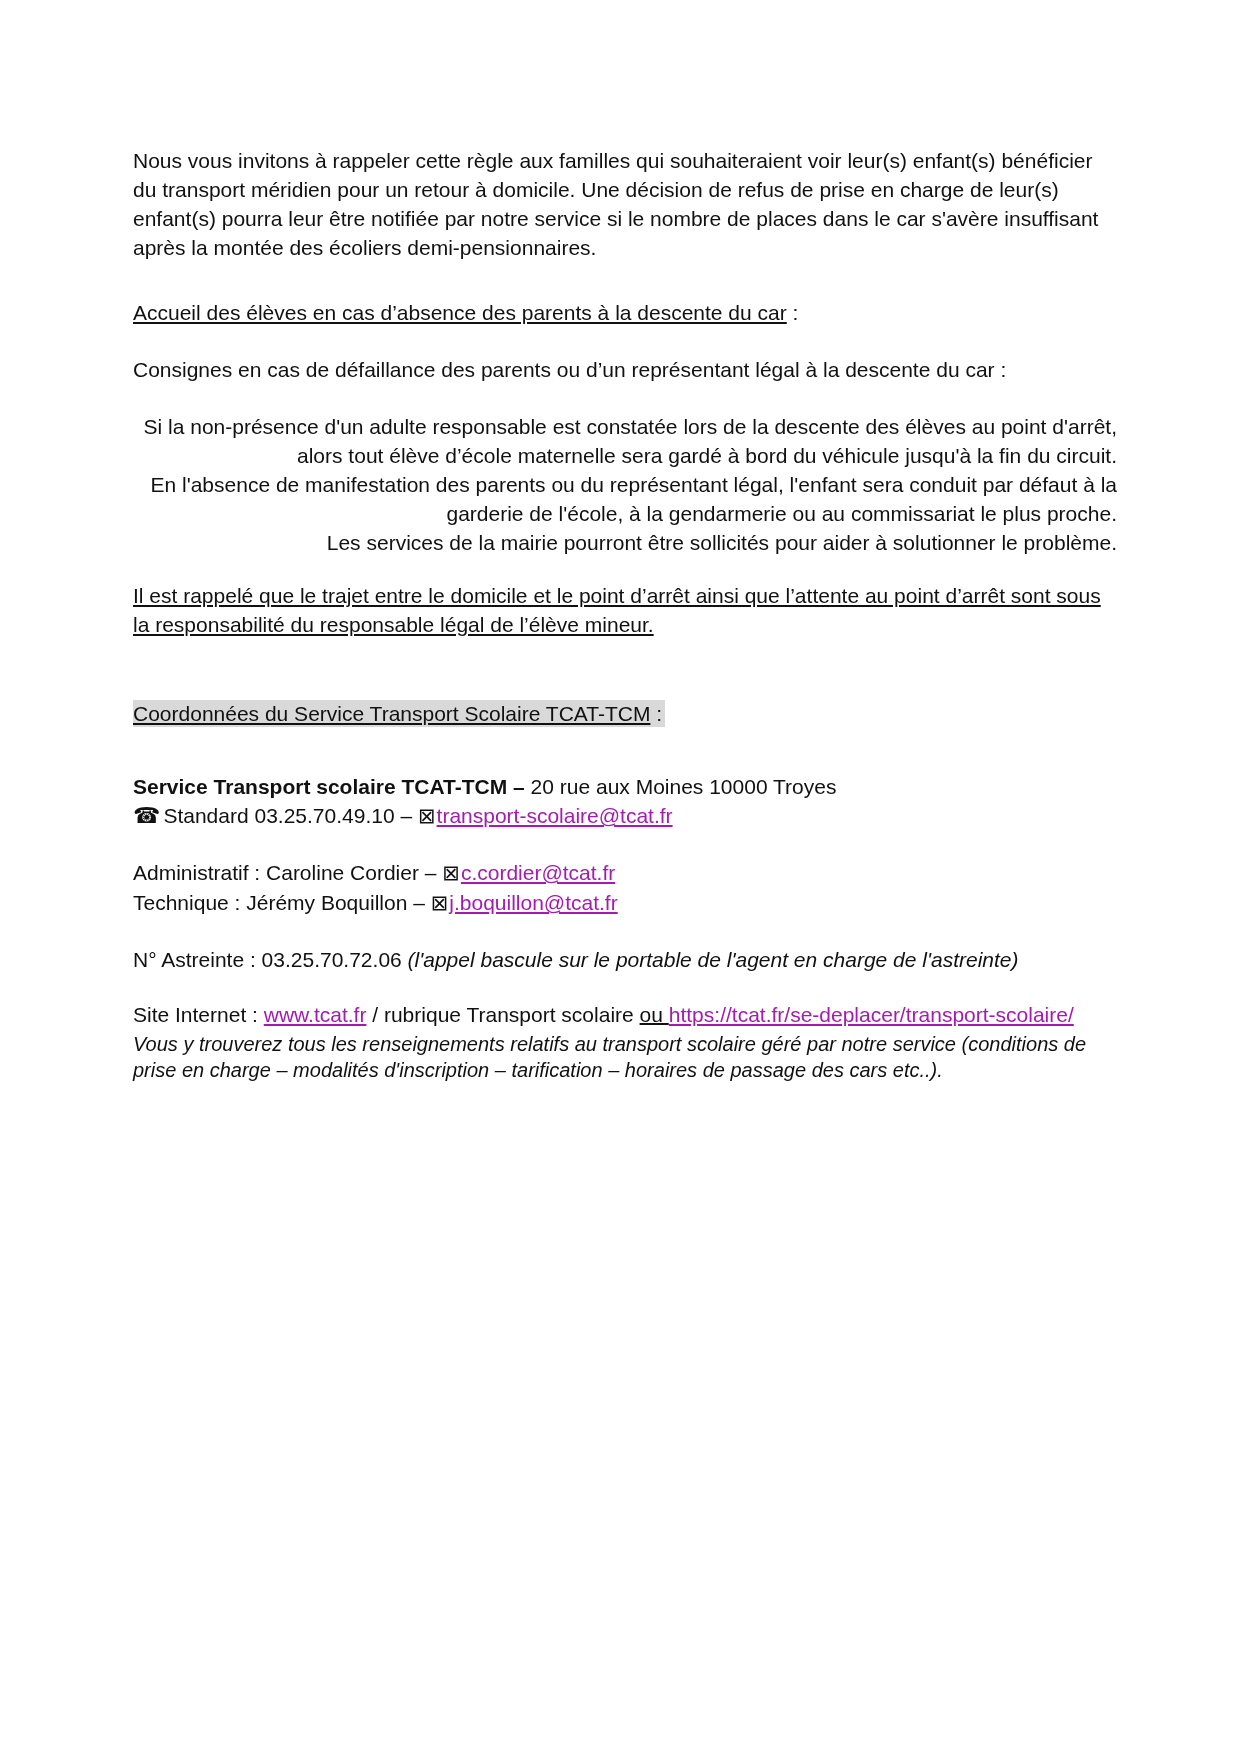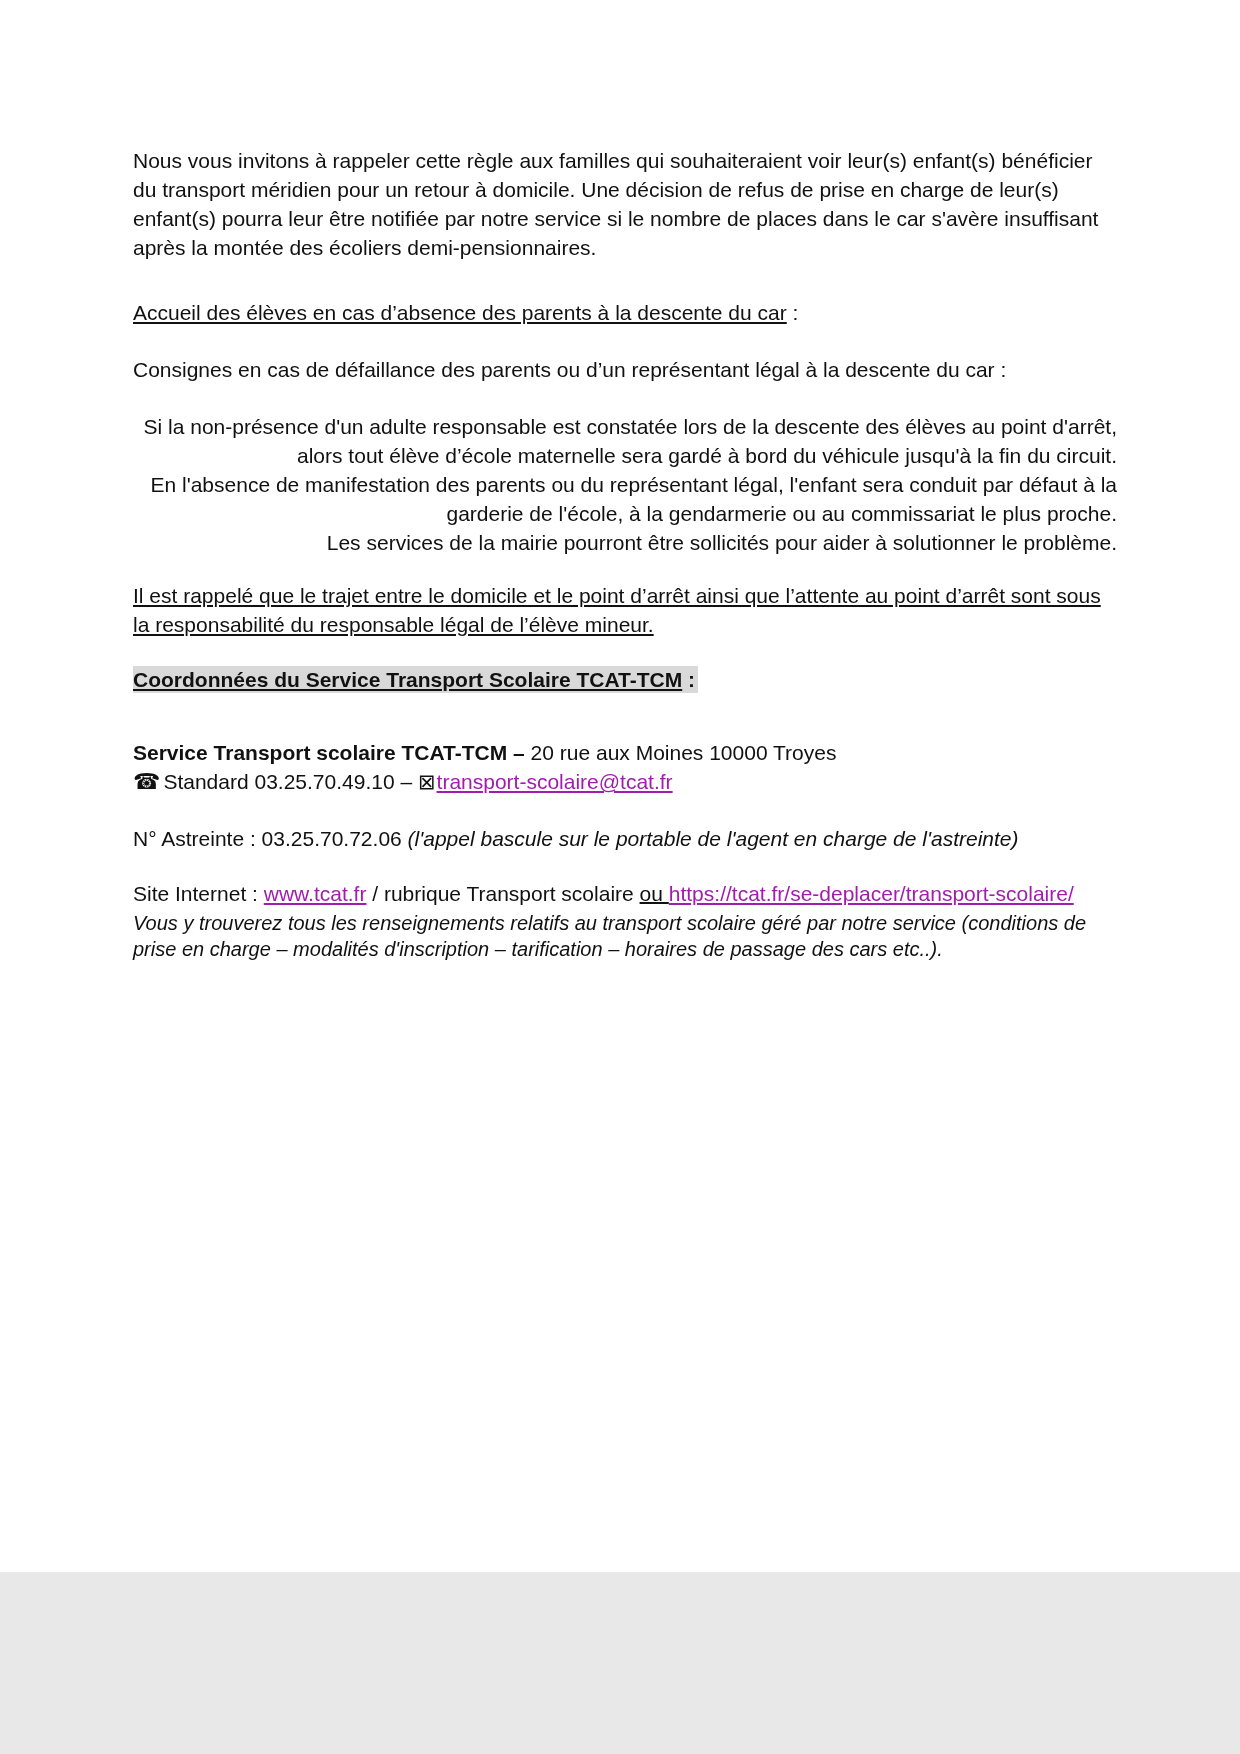--- a/index.html
+++ b/index.html
@@ -1,20 +1,20 @@
 <!DOCTYPE html>
 <html><head>
 <meta charset="utf-8">
 <style>
   * { margin: 0; padding: 0; box-sizing: border-box; }
   html, body { background: #e8e8e8; }
   .page {
     position: relative;
     width: 1240px;
-    height: 1572px;
+    height: 1754px;
     margin: 0 auto;
     background: #ffffff;
     font-family: "Liberation Sans", sans-serif;
     color: #111111;
     overflow: hidden;
   }
   .content {
     position: absolute;
     left: 133px;
     top: 0;
@@ -24,21 +24,21 @@
     line-height: 29px;
   }
   .para { margin: 0; }
   .b { font-weight: bold; }
   .u { text-decoration: underline; }
   .i { font-style: italic; }
   .heading-accueil { margin-top: 36px; font-weight: normal; }
   .consignes { margin-top: 28px; }
   .body-para { margin-top: 28px; text-align: right; }
   .reminder { margin-top: 24px; text-decoration: underline; }
-  .heading-coord { margin-top: 26px; font-weight: bold; }
+  .heading-coord { margin-top: 60px; font-weight: normal; }
   .hl { background: #d9d9d9; padding: 2px 3px 2px 0; }
   .service-block { margin-top: 44px; }
   .admin-block { margin-top: 27px; }
   .astreinte { margin-top: 27px; }
   .site { margin-top: 26px; }
   .footnote { font-style: italic; font-size: 20px; line-height: 26px; margin-top: 2px; }
   a.link, .link {
     color: #a21caf;
     text-decoration: underline;
     cursor: pointer;
@@ -80,20 +80,24 @@
 
     <p class="para reminder">Il est rappelé que le trajet entre le domicile et le point d’arrêt ainsi que l’attente au point d’arrêt sont sous la responsabilité du responsable légal de l’élève mineur.</p>
 
     <p class="para heading-coord"><span class="hl"><span class="u">Coordonnées du Service Transport Scolaire TCAT-TCM</span><span> :</span></span></p>
 
     <div class="service-block">
       <div class="para"><span class="b">Service Transport scolaire TCAT-TCM –</span><span> 20 rue aux Moines 10000 Troyes</span></div>
       <div class="para"><span class="phone-icon">☎</span><span>Standard 03.25.70.49.10 – </span><span class="envelope-icon">⊠</span><a class="link">transport-scolaire@tcat.fr</a></div>
     </div>
 
+    <div class="admin-block">
+      <div class="para"><span>Administratif : Caroline Cordier – </span><span class="envelope-icon">⊠</span><a class="link">c.cordier@tcat.fr</a></div>
+      <div class="para"><span>Technique : Jérémy Boquillon – </span><span class="envelope-icon">⊠</span><a class="link">j.boquillon@tcat.fr</a></div>
+    </div>
 
     <p class="para astreinte"><span>N° Astreinte : 03.25.70.72.06 </span><span class="i">(l'appel bascule sur le portable de l'agent en charge de l'astreinte)</span></p>
 
     <p class="para site"><span>Site Internet : </span><a class="link">www.tcat.fr</a><span> / rubrique Transport scolaire </span><span class="ou-underline">ou </span><a class="link">https://tcat.fr/se-deplacer/transport-scolaire/</a></p>
 
     <p class="para footnote">Vous y trouverez tous les renseignements relatifs au transport scolaire géré par notre service (conditions de prise en charge – modalités d'inscription – tarification – horaires de passage des cars etc..).</p>
 
   </div>
 </div>
 

